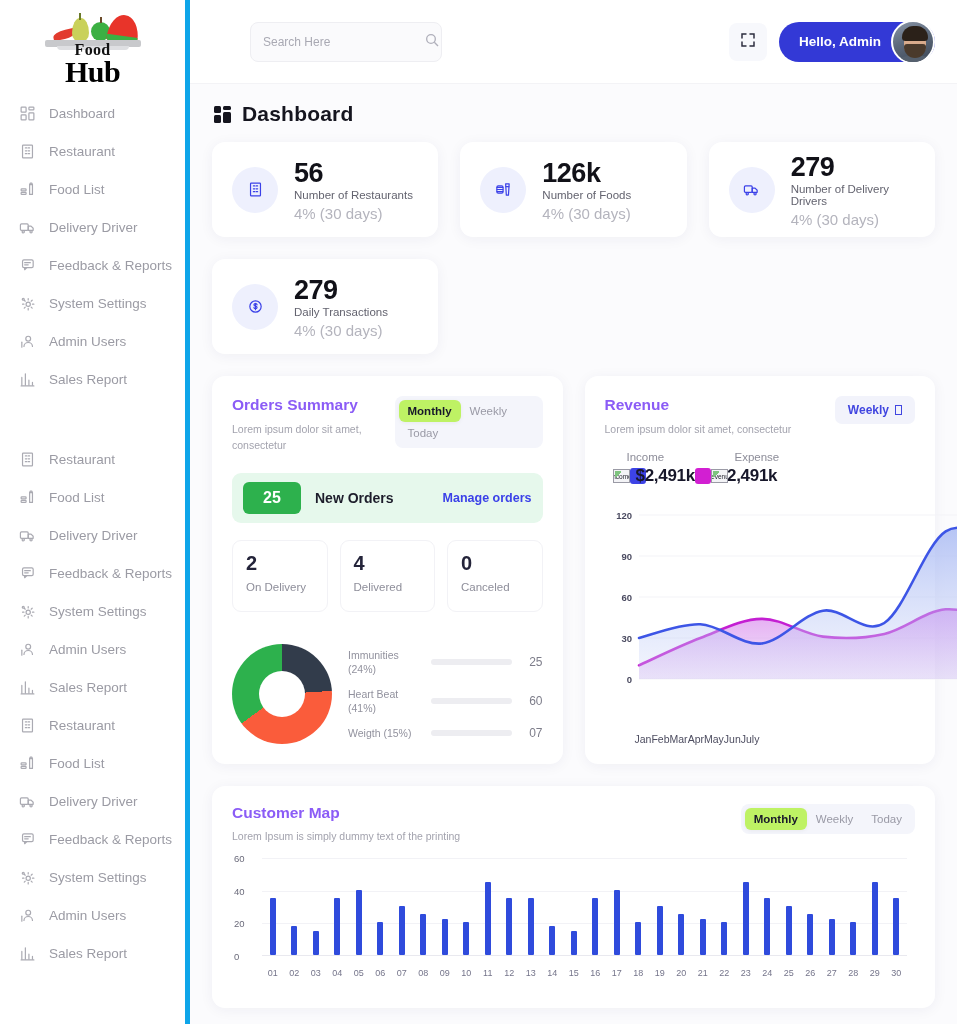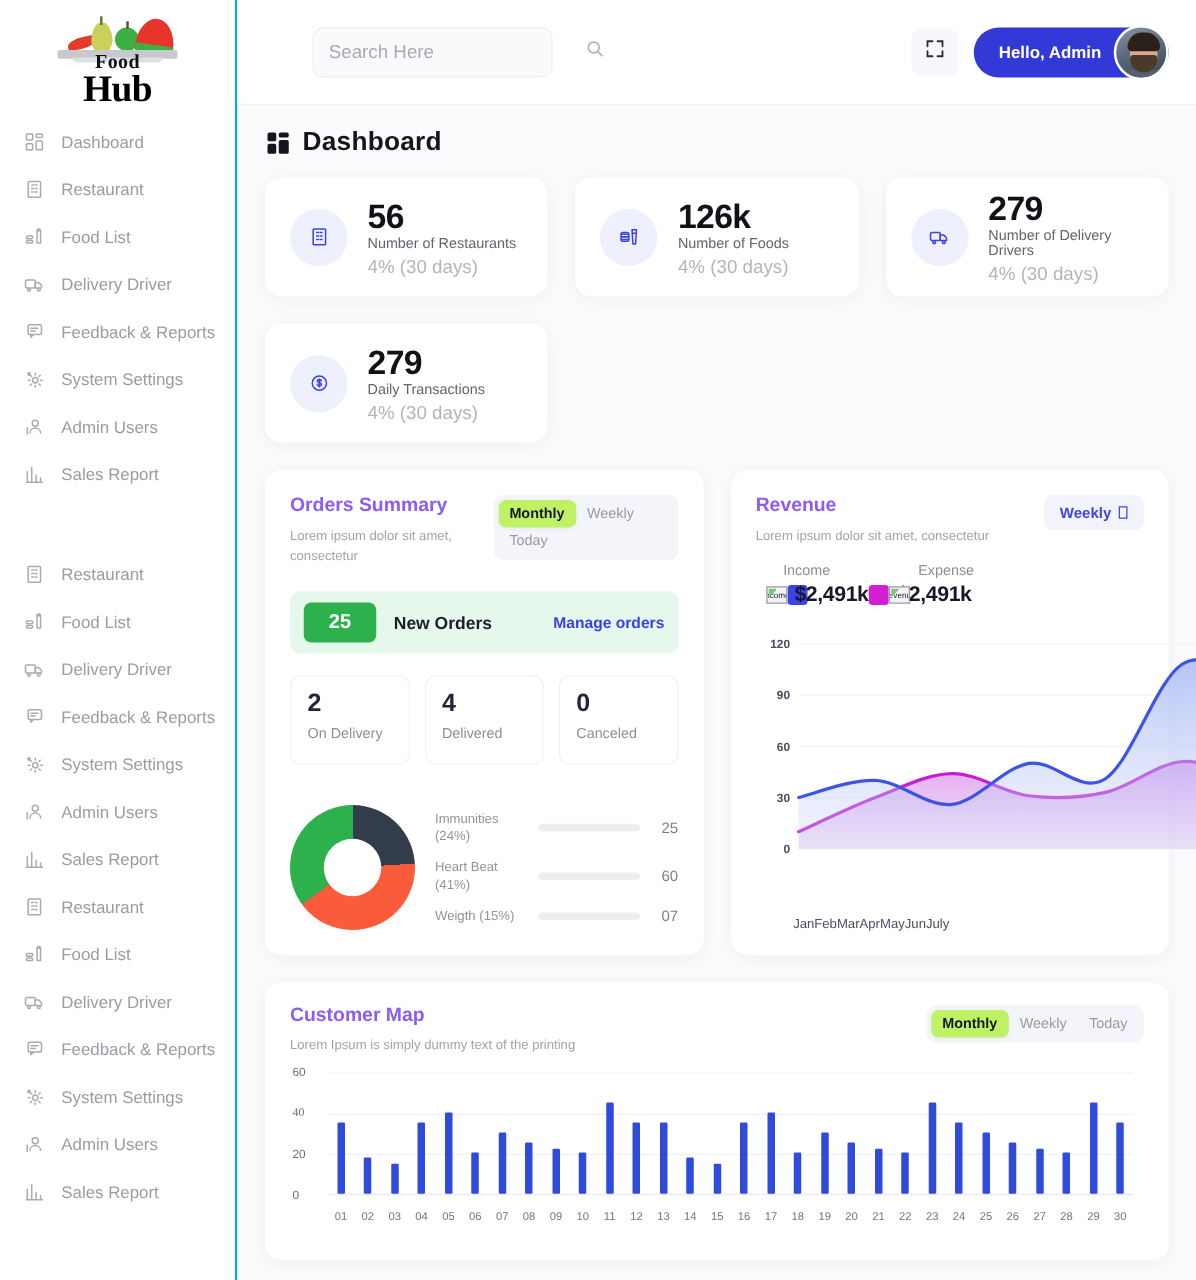--- a/index.html
+++ b/index.html
@@ -9,21 +9,21 @@
     font-family: "Liberation Sans", sans-serif;
     background: #ffffff;
     overflow: hidden;
   }
   .app { display: flex; width: 957px; height: 1024px; }
 
   
   .sidebar {
     width: 190px; min-width: 190px; height: 1024px;
     background: #ffffff;
-    border-right: 2px solid #0ea5e9;
+    border-right: 5px solid #0ea5e9;
     padding-top: 6px;
     overflow: hidden;
     position: relative;
   }
   .logo-wrap { height: 76px; display: flex; align-items: center; justify-content: center; }
   .logo { width: 108px; height: 64px; position: relative; }
   .plate {
     position: absolute; left: 6px; top: 28px; width: 96px; height: 7px;
     background: #c8c9cc; border-radius: 2px;
   }
@@ -67,21 +67,21 @@
   .topbar {
     height: 84px; background: #ffffff; display: flex; align-items: center;
     padding: 0 22px 0 60px; border-bottom: 1px solid #f3f3f6;
   }
   .search-box {
     width: 192px; height: 40px; background: #fafafc; border: 1px solid #eeeef2;
     border-radius: 8px; display: flex; align-items: center; padding: 0 12px; gap: 6px;
   }
   .search-input {
     border: none; outline: none; background: transparent; flex: 1;
-    font-family: "Liberation Sans", sans-serif; font-size: 15px; color: #9a9aa4;
+    font-family: "Liberation Sans", sans-serif; font-size: 12px; color: #9a9aa4;
   }
   .search-input::placeholder { color: #a9a9b3; }
   .search-icon { color: #b0b0bb; flex: 0 0 16px; }
   .topbar-right { margin-left: auto; display: flex; align-items: center; gap: 12px; }
   .fs-btn {
     width: 38px; height: 38px; border-radius: 8px; background: #f7f8fc;
     display: flex; align-items: center; justify-content: center; cursor: pointer; color: #2b2b3d;
   }
   .admin-pill {
     display: flex; align-items: center; height: 40px; background: #3339d6;
@@ -707,21 +707,21 @@
           </div>
           <div class="cm-seg" id="cm-tabs">
               <span class="seg-item active">Monthly</span>
               <span class="seg-item">Weekly</span>
               <span class="seg-item">Today</span>
             </div>
         </div>
         <div class="cm-chart" id="cm-chart">
             <span class="cm-ylab" style="top: -5px;">60</span>
             <div class="gridline" style="top: 0px;"></div>
-            <span class="cm-ylab" style="top: 27.6667px; font-family: Liberation Serif, serif;">40</span>
+            <span class="cm-ylab" style="top: 27.6667px;">40</span>
             <div class="gridline" style="top: 32.6667px;"></div>
             <span class="cm-ylab" style="top: 60.3333px;">20</span>
             <div class="gridline" style="top: 65.3333px;"></div>
             <span class="cm-ylab" style="top: 93px;">0</span>
             <div class="cm-bars">
               <div class="cm-col">
                 <div class="cm-bar" style="height: 57.1667px; background: rgb(47, 75, 220);"></div>
               </div>
               <div class="cm-col">
                 <div class="cm-bar" style="height: 29.4px; background: rgb(47, 75, 220);"></div>

